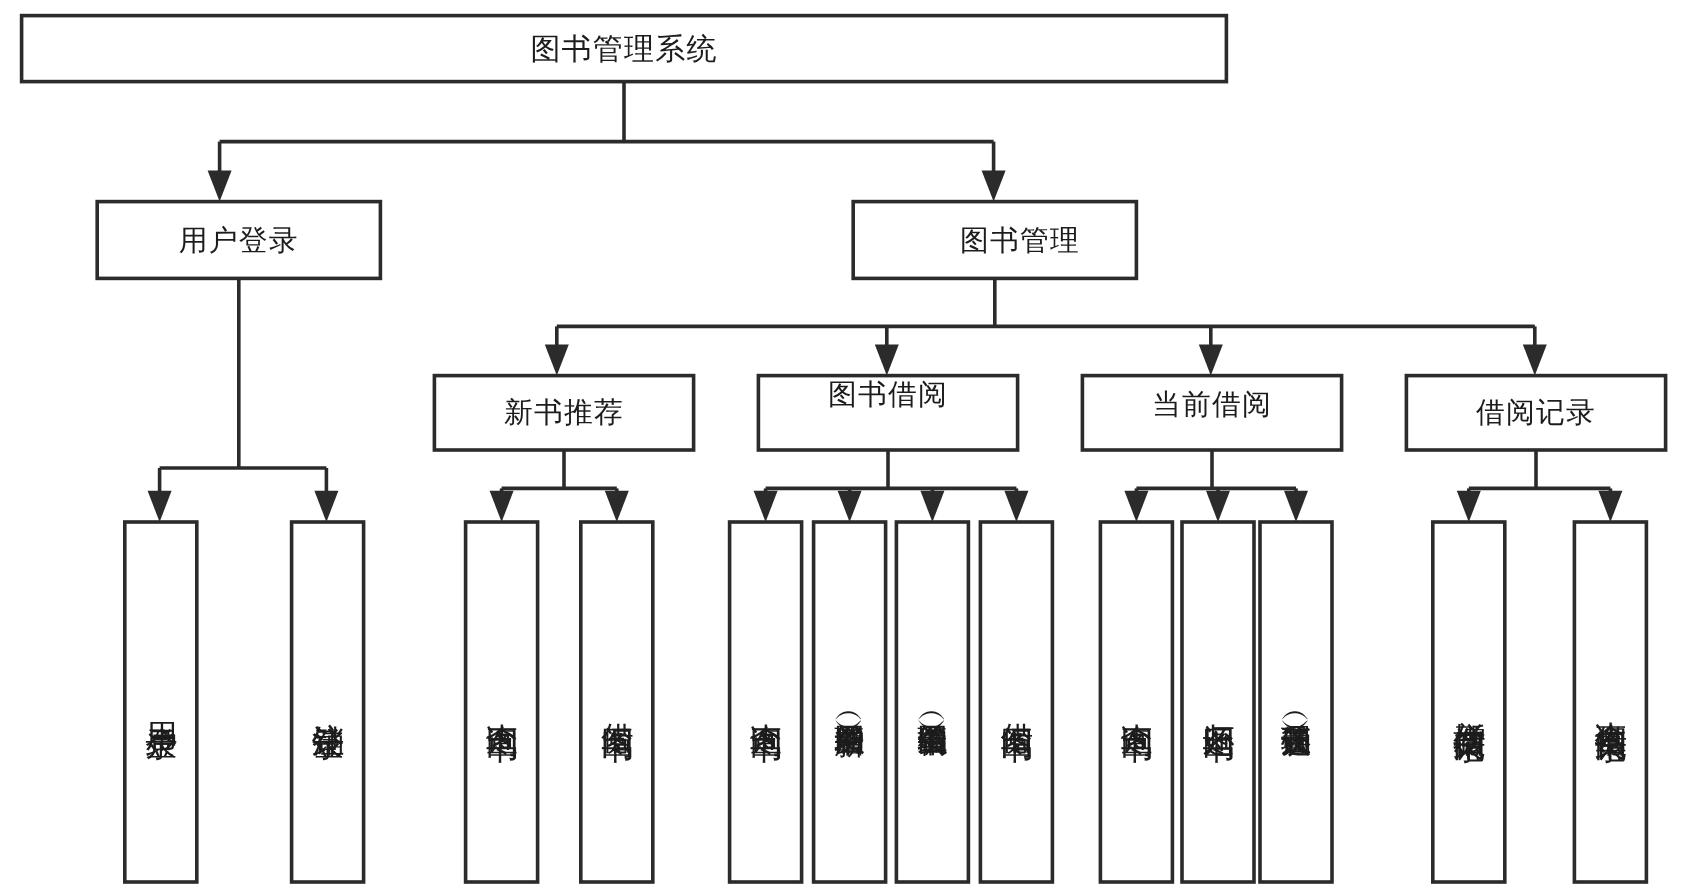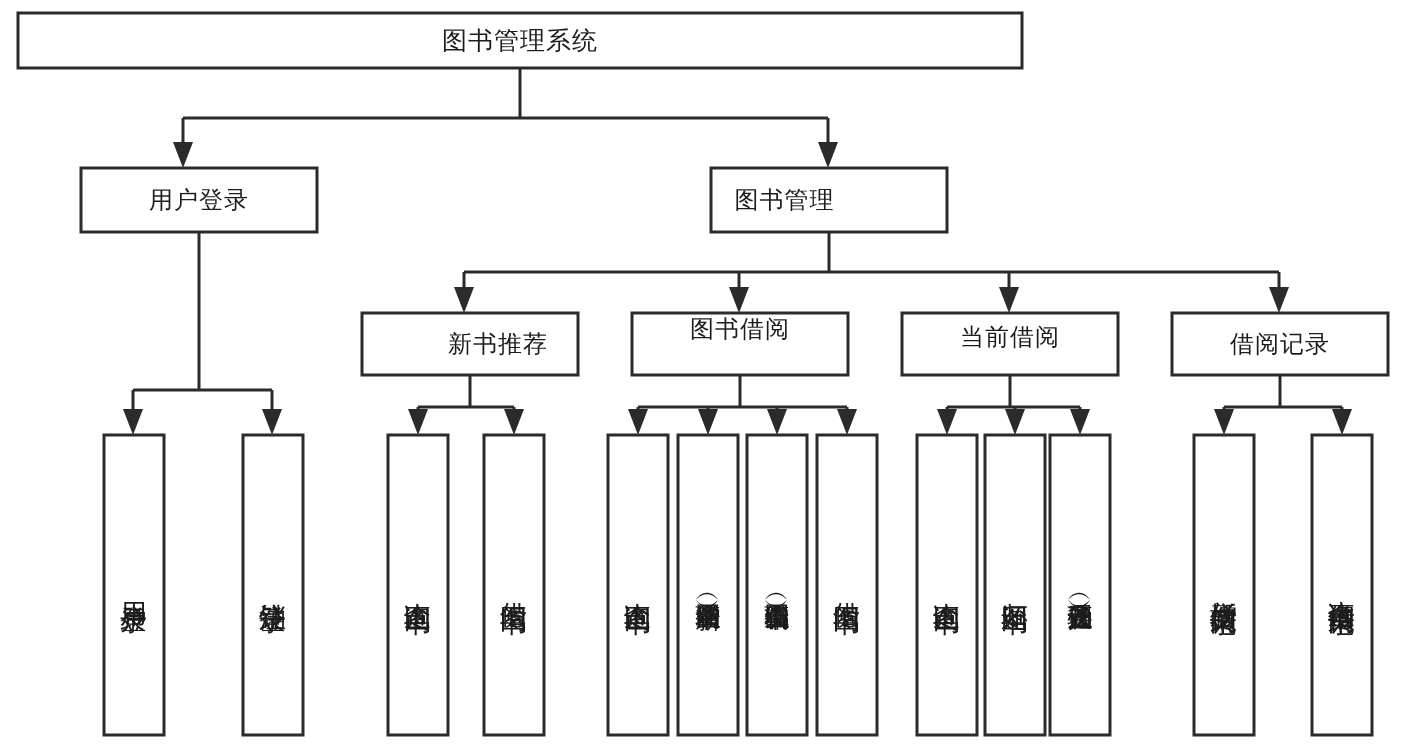--- a/index.html
+++ b/index.html
@@ -180,24 +180,24 @@
       <rect class="node-box" x="1312" y="435" width="60" height="300"></rect>
     </svg>
 
   <div id="label-layer">
       <div class="hlabel-wrap" style="left: 18px; top: 13px; width: 1004px; height: 55px;">
         <span class="hlabel-text" style="font-size: 25px;">图书管理系统</span>
       </div>
       <div class="hlabel-wrap" style="left: 81px; top: 168px; width: 236px; height: 64px;">
         <span class="hlabel-text">用户登录</span>
       </div>
-      <div class="hlabel-wrap" style="left: 690px; top: 168px; width: 189px; height: 64px;">
+      <div class="hlabel-wrap" style="left: 711px; top: 168px; width: 189px; height: 64px; justify-content: flex-end;">
         <span class="hlabel-text">图书管理</span>
       </div>
-      <div class="hlabel-wrap" style="left: 362px; top: 313px; width: 216px; height: 62px; padding-left: 28px;">
+      <div class="hlabel-wrap" style="left: 362px; top: 313px; width: 216px; height: 62px;">
         <span class="hlabel-text">新书推荐</span>
       </div>
       <div class="hlabel-wrap" style="left: 632px; top: 298px; width: 216px; height: 62px;">
         <span class="hlabel-text">图书借阅</span>
       </div>
       <div class="hlabel-wrap" style="left: 902px; top: 313px; width: 216px; height: 48px;">
         <span class="hlabel-text">当前借阅</span>
       </div>
       <div class="hlabel-wrap" style="left: 1172px; top: 313px; width: 216px; height: 62px;">
         <span class="hlabel-text">借阅记录</span>

